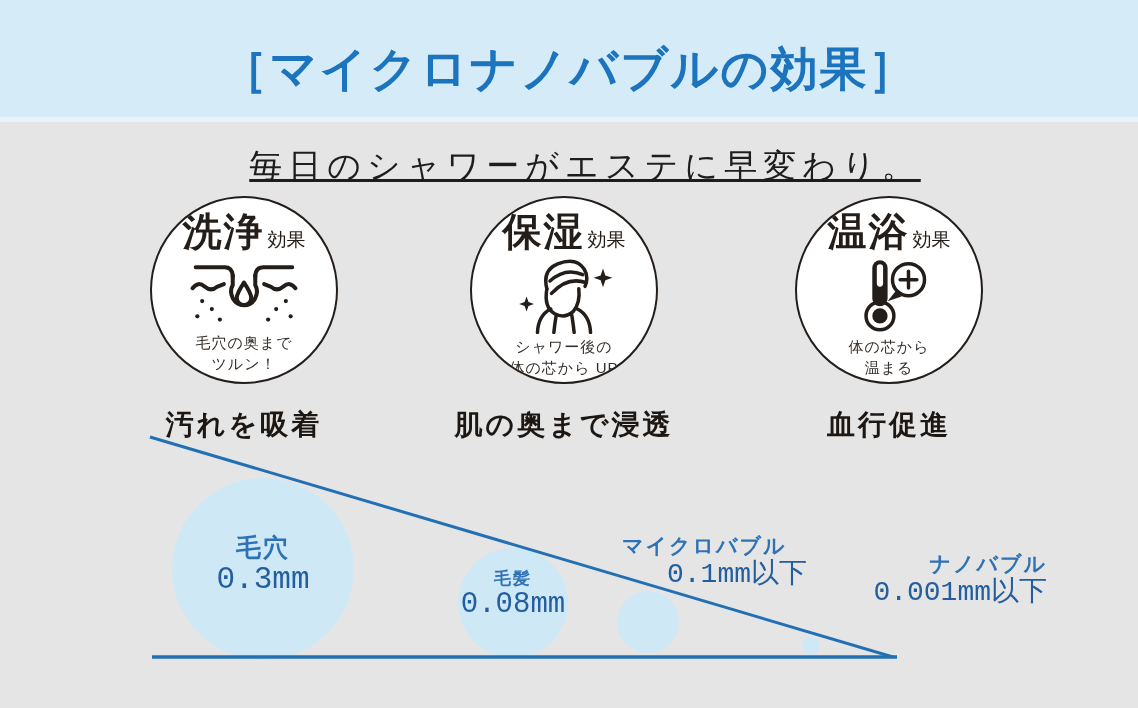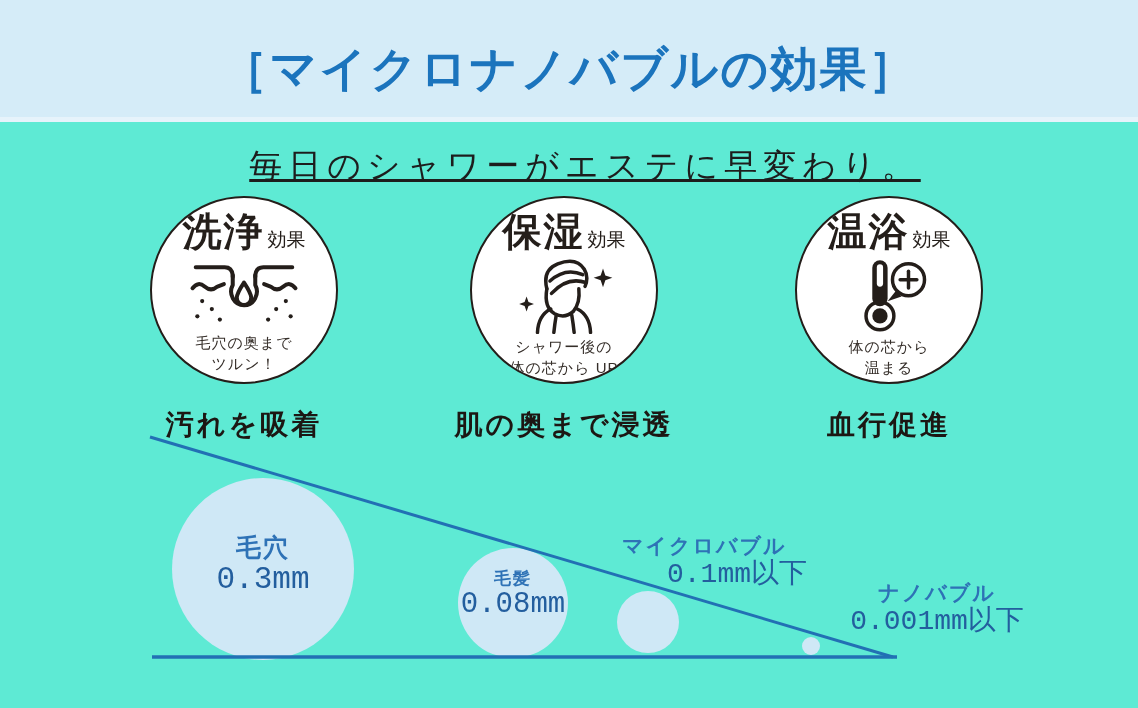--- a/index.html
+++ b/index.html
@@ -1,16 +1,16 @@
 <!DOCTYPE html>
 <html style="--banner-bg: #d5ecf8; --banner-edge: #e6f3fb; --title-blue: #1b74bd; --diagram-blue: #2270b4; --bubble-fill: #cfe8f6; --label-blue: #2e72b6; --value-blue: #235e9e; --ink: #241e1a;"><head>
 <meta charset="utf-8">
 <style>
   html,body{margin:0;padding:0;background:#fff;}
-  .page{position:relative;width:1138px;height:708px;overflow:hidden;background:#5eead4;
+  .page{position:relative;width:1138px;height:708px;overflow:hidden;background:#e5e5e5;
         font-family:"Liberation Sans","DejaVu Sans",sans-serif;color:var(--ink,#241e1a);}
 
   
   .banner{position:absolute;left:0;top:0;width:1138px;height:117px;
           background:var(--banner-bg,#d5ecf8);border-bottom:5px solid var(--banner-edge,#e6f3fb);
           display:flex;align-items:center;justify-content:center;}
   .banner h1{margin:0;padding-top:22px;font-size:47px;font-weight:700;letter-spacing:2px;
              color:var(--title-blue,#1b74bd);}
 
   
@@ -39,21 +39,21 @@
   .sline{stroke:var(--diagram-blue,#2270b4);fill:none;}
   .bubble-label{position:absolute;color:var(--label-blue,#2e72b6);}
   .bl-name{font-weight:700;letter-spacing:2px;}
   .bl-value{font-family:Liberation Mono, monospace;color:var(--value-blue,#235e9e);line-height:1.05;}
   .lbl-pore{left:182px;top:531px;width:162px;text-align:center;}
   .lbl-pore .bl-name{font-size:25px;} .lbl-pore .bl-value{font-size:31px;}
   .lbl-hair{left:433px;top:567px;width:160px;text-align:center;}
   .lbl-hair .bl-name{font-size:17px;} .lbl-hair .bl-value{font-size:29px;}
   .lbl-micro{left:622px;top:532px;width:220px;text-align:left;}
   .lbl-micro .bl-name{font-size:21px;} .lbl-micro .bl-value{font-size:28px;padding-left:45px;}
-  .lbl-nano{left:827px;top:579px;width:220px;text-align:center;}
+  .lbl-nano{left:827px;top:550px;width:220px;text-align:right;}
   .lbl-nano .bl-name{font-size:21px;} .lbl-nano .bl-value{font-size:28px;}
 </style>
 </head>
 <body>
 
 <div class="page">
 
   <header class="banner">
     <h1>［マイクロナノバブルの効果］</h1>
   </header>

